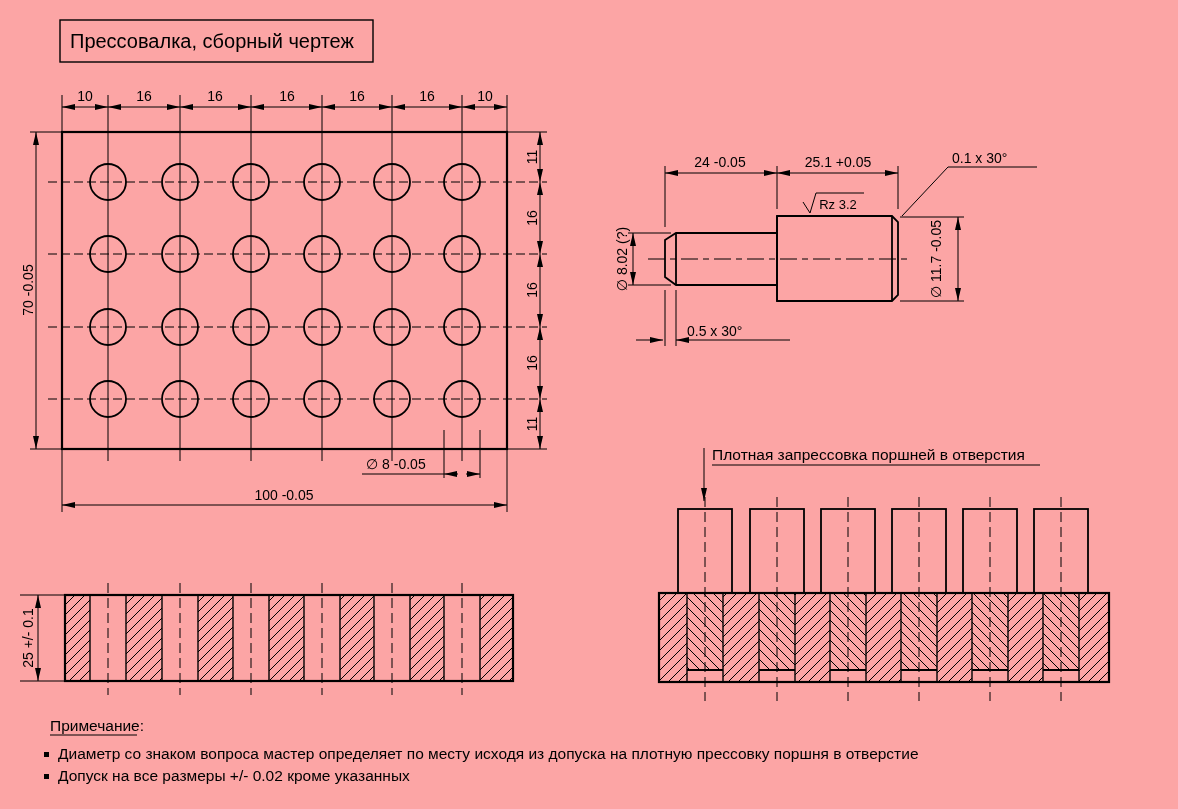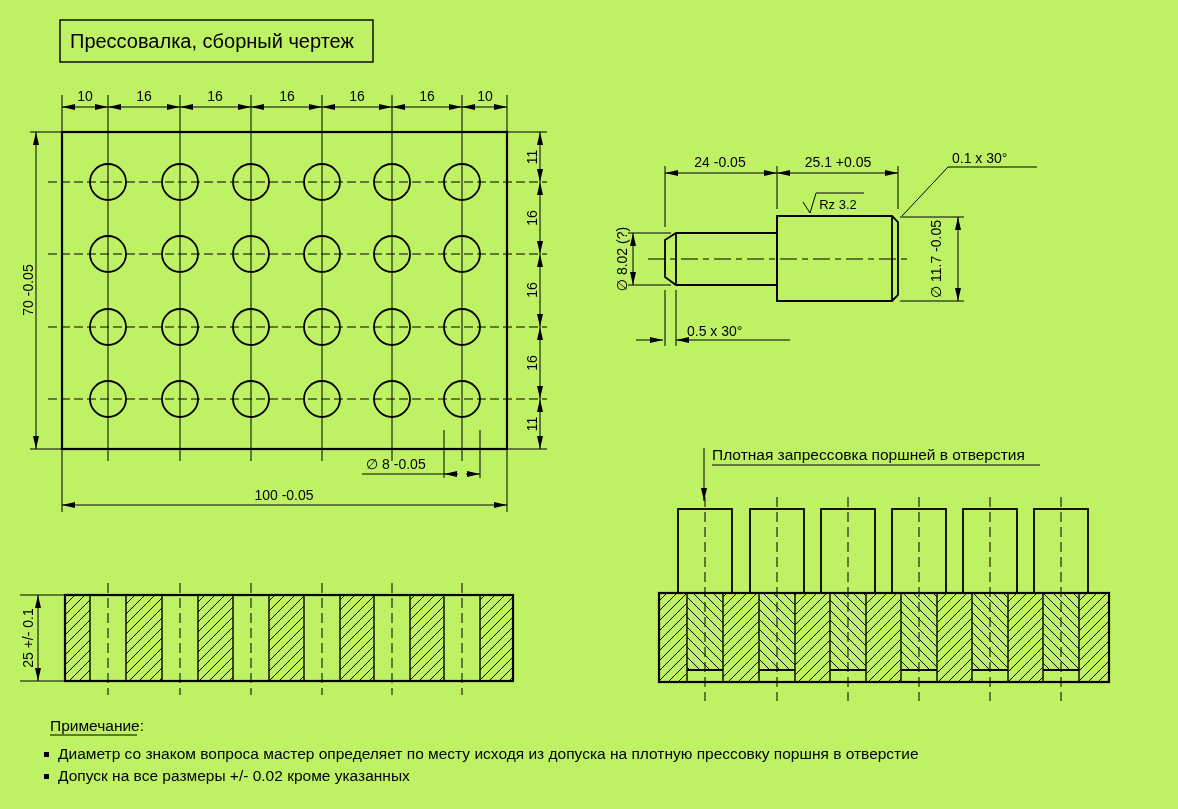--- a/index.html
+++ b/index.html
@@ -1,16 +1,16 @@
 <!DOCTYPE html>
 <html><head>
 <meta charset="utf-8">
 <style>
   html,body{margin:0;padding:0;background:#ffffff;}
-  .page{position:relative;width:1178px;height:809px;background:#bef264;overflow:hidden;}
+  .page{position:relative;width:1178px;height:809px;background:#fca5a5;overflow:hidden;}
   svg{font-family:"Liberation Sans",sans-serif;}
   svg text{fill:#000000;}
   .thin {stroke:#000;stroke-width:1;fill:none}
   .thin2{stroke:#000;stroke-width:1.4;fill:none}
   .med  {stroke:#000;stroke-width:1.8;fill:none}
   .thick{stroke:#000;stroke-width:2.2;fill:none}
   .dashC{stroke-dasharray:10 5}
   .dashR{stroke-dasharray:9 4}
   .dashDot{stroke-dasharray:17 5 6 5}
   .t14{font-size:14px}

